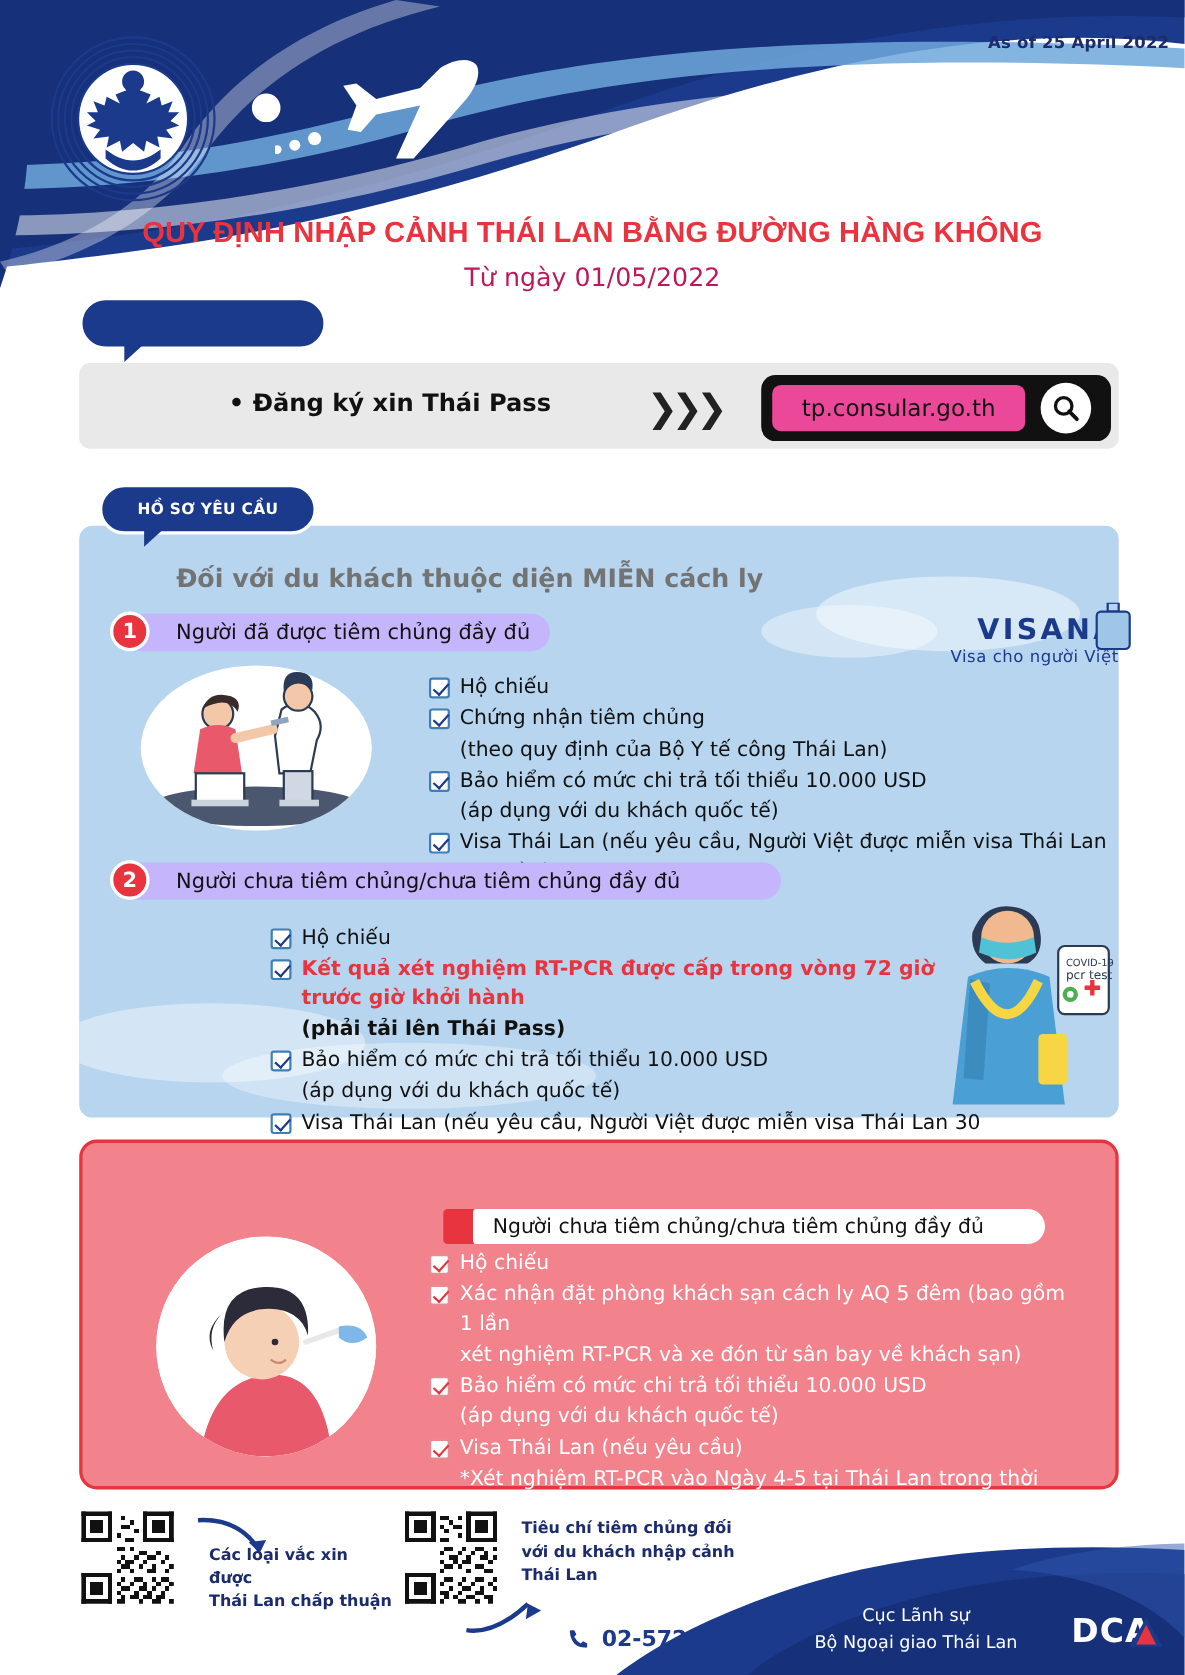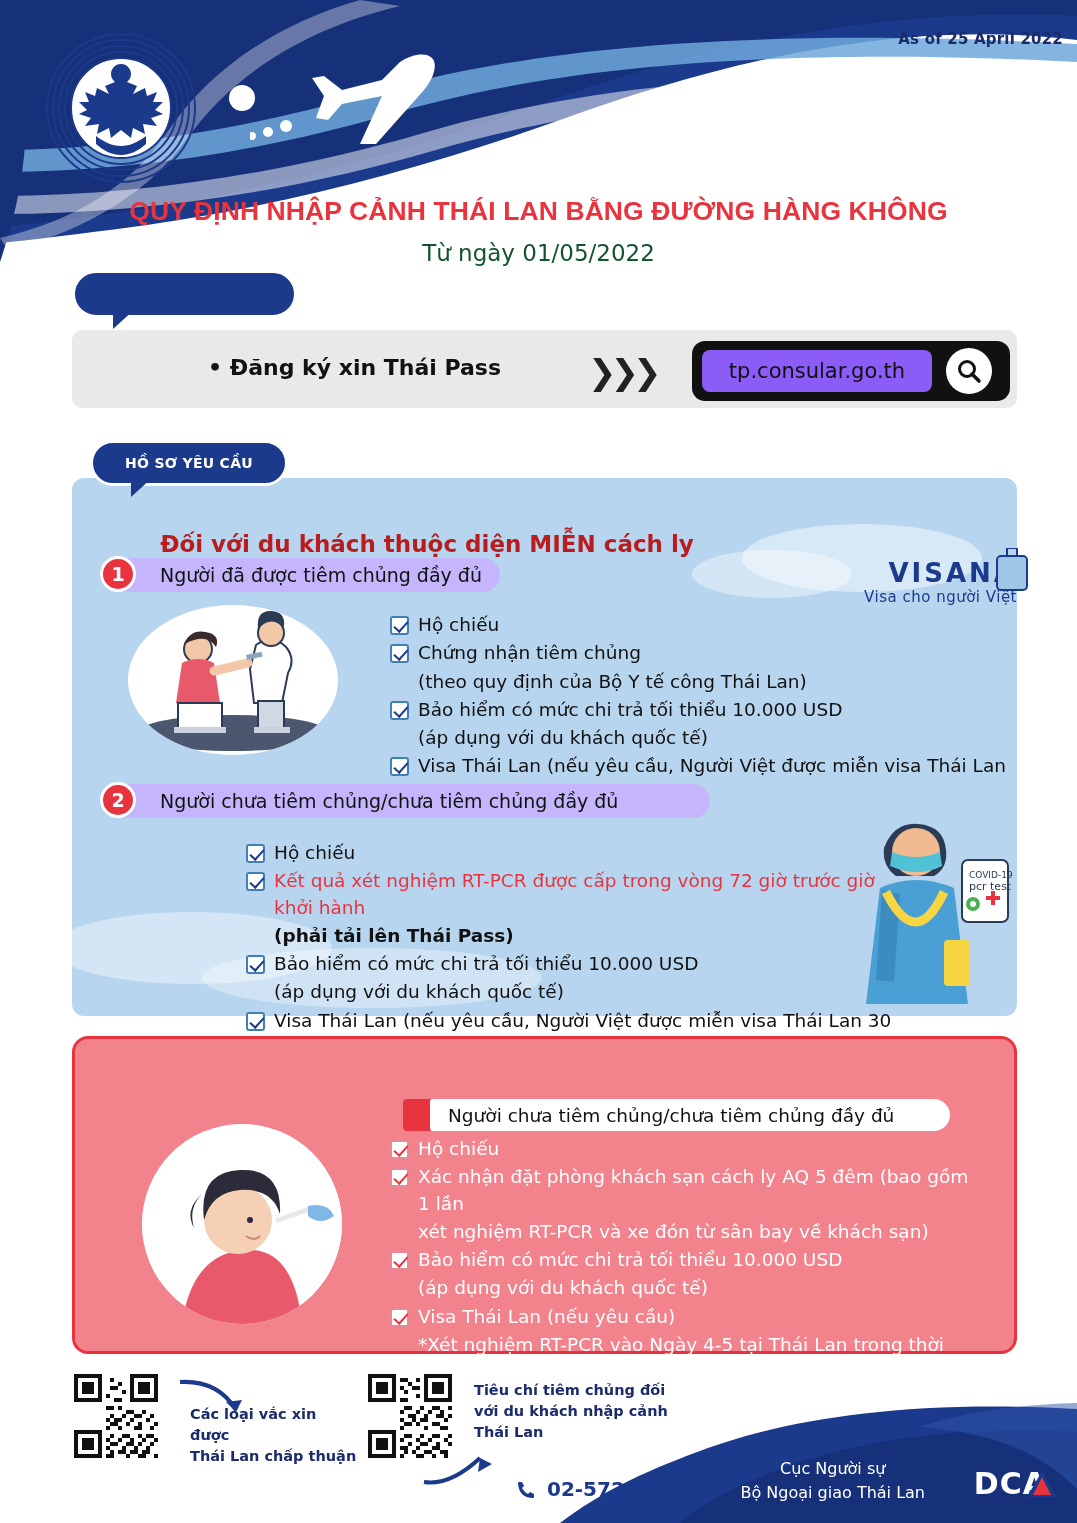--- a/index.html
+++ b/index.html
@@ -27,21 +27,21 @@
   .emblem { position:absolute; top:28px; left:36px; width:170px; height:160px; }
 
   
   .main-title {
     position:absolute; top:196px; left:0; width:1077px; text-align:center;
     font-size:26.5px; font-weight:bold; color:#e8343f; letter-spacing:.1px;
     font-family:"Liberation Sans", sans-serif;
   }
   .sub-title {
     position:absolute; top:240px; left:0; width:1077px; text-align:center;
-    font-size:23px; color:#14532d; font-weight:500;
+    font-size:23px; color:#be185d; font-weight:500;
   }
 
   
   .tab {
     position:absolute; background:#1b3a8c; color:#ffffff;
     border-radius:26px; display:flex; align-items:center; justify-content:center;
     font-weight:bold; letter-spacing:.3px; z-index:5;
   }
   .tab.white-outline { border:3px solid #ffffff; }
   .tab .tail {
@@ -62,37 +62,37 @@
   .chevrons {
     position:absolute; left:588px; top:352px;
     font-size:34px; color:#222; letter-spacing:-6px; font-weight:bold;
   }
   .url-pill {
     position:absolute; left:692px; top:341px; width:318px; height:60px;
     background:#111; border-radius:13px;
   }
   .url-inner {
     position:absolute; left:702px; top:350px; width:230px; height:42px;
-    background:#8b5cf6; border-radius:8px;
+    background:#ec4899; border-radius:8px;
     display:flex; align-items:center; justify-content:center;
     font-size:21px; color:#111;
   }
   .search-circle {
     position:absolute; left:946px; top:348px; width:46px; height:46px;
     border-radius:50%; background:#fff; display:flex; align-items:center; justify-content:center;
   }
 
   
   .blue-panel {
     position:absolute; left:72px; top:478px; width:945px; height:538px;
     background:#b7d5ee; border-radius:12px; overflow:hidden;
   }
   .blue-head {
-    position:absolute; top:531px; left:0; width:854px; text-align:center;
-    font-size:23px; font-weight:bold; color:#b91c1c;
+    position:absolute; top:514px; left:0; width:854px; text-align:center;
+    font-size:23px; font-weight:bold; color:#737373;
   }
   .num-badge {
     position:absolute; width:36px; height:36px; border-radius:50%;
     background:#e8343f; color:#fff; font-weight:bold; font-size:19px;
     display:flex; align-items:center; justify-content:center;
     border:3px solid #ffffff; z-index:4;
   }
   .white-pill {
     position:absolute; background:#c4b5fd; border-radius:20px;
     display:flex; align-items:center; padding-left:50px;
@@ -106,21 +106,21 @@
   }
   .check::after {
     content:""; position:absolute; left:5px; top:0px; width:6px; height:12px;
     border:solid #1b3a8c; border-width:0 2.6px 2.6px 0; transform:rotate(42deg);
   }
   .check.pink { border-color:#e88a93; }
   .check.pink::after { border-color:#e8343f; }
 
   .req-list { position:absolute; font-size:18.5px; color:#111; line-height:1.42; }
   .req-list .row { display:flex; align-items:flex-start; margin-bottom:2px; }
-  .red-text { color:#e8343f; }
+  .red-text { color:#e8343f;font-weight:bold; }
   .bold { font-weight:bold; }
 
   
   .pink-panel {
     position:absolute; left:72px; top:1036px; width:945px; height:318px;
     background:#f2828c; border:3px solid #e8343f; border-radius:16px;
   }
   .pink-head {
     position:absolute; top:1058px; left:0; width:1077px; text-align:center;
     font-size:23px; font-weight:bold; color:#fff45a;
@@ -586,21 +586,21 @@
   </div>
 
   <div class="phone">
     <svg width="18" height="18" viewBox="0 0 18 18" style="vertical-align:-2px;margin-right:6px;">
       <path d="M3,2 l3,0 l2,4 l-2,2 q2,4 6,6 l2,-2 l4,2 l0,3 q0,1 -1,1 q-14,0 -15,-15 q0,-1 1,-1 z" fill="#1b3a8c"></path>
     </svg>
     <span>02-572-8442</span>
   </div>
 
   <div class="footer-org">
-    <div>Cục Người sự</div>
+    <div>Cục Lãnh sự</div>
     <div>Bộ Ngoại giao Thái Lan</div>
   </div>
 
   <div class="dca">
     <span>DCA</span>
     <svg width="34" height="30" viewBox="0 0 34 30" style="margin-left:-22px;">
       <path d="M17,2 L32,28 L2,28 Z" fill="#1b3a8c"></path>
       <path d="M17,8 L26,26 L8,26 Z" fill="#e8343f"></path>
     </svg>
   </div>

